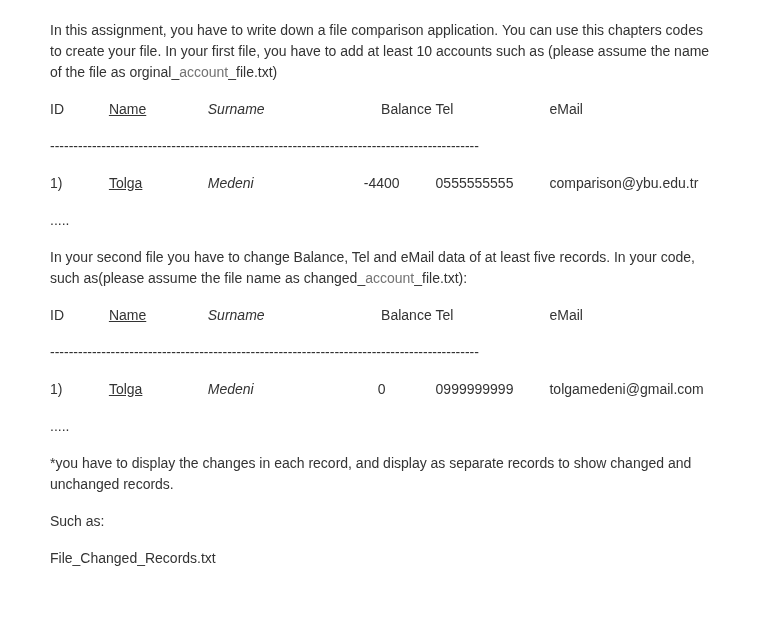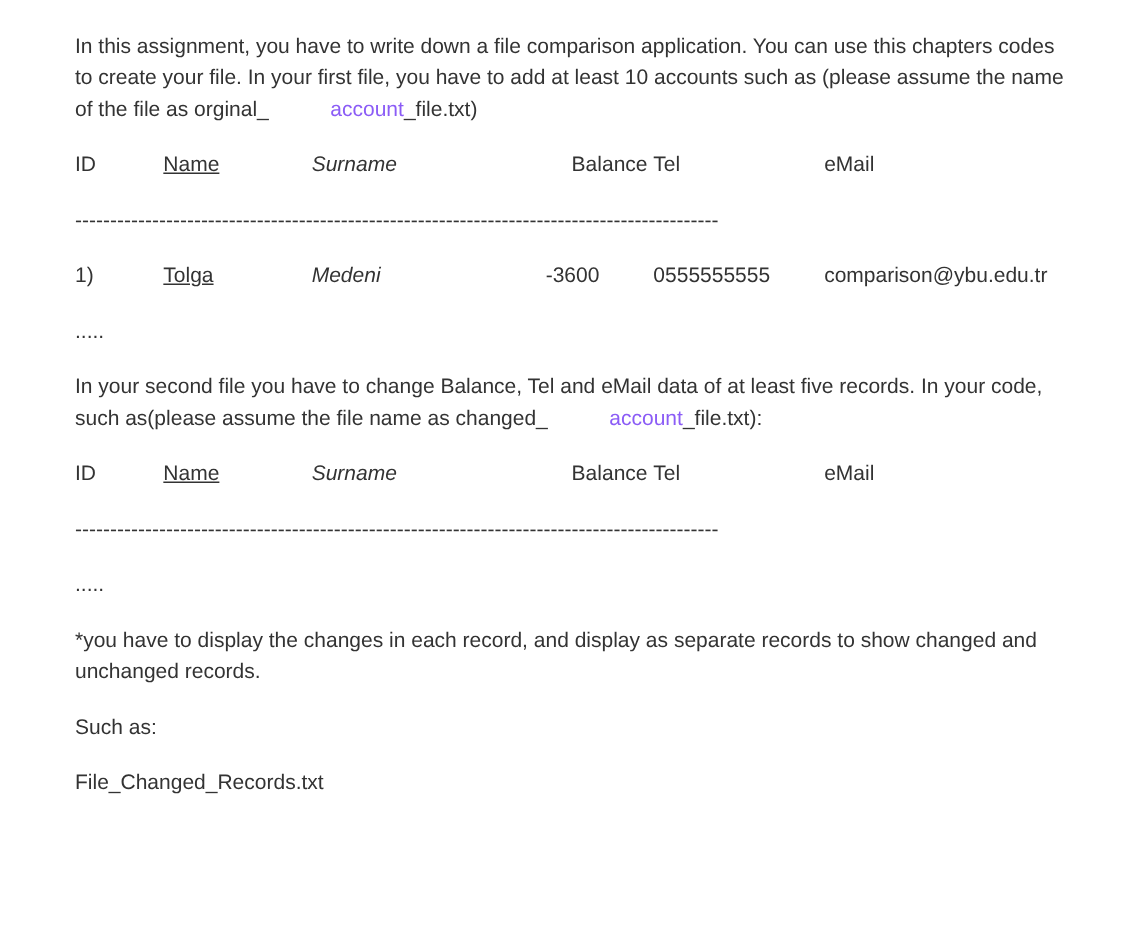--- a/index.html
+++ b/index.html
@@ -12,22 +12,21 @@
   .content {
     padding: 20px 50px 20px 50px;
     color: #333333;
     font-size: 14px;
     line-height: 1.5;
   }
   p {
     margin: 0 0 16px 0;
   }
   .link {
-    color: #8b5cf6;
-    margin-left: 41px;
+    color: #737373;
   }
   .table-row {
     margin: 0 0 16px 0;
     white-space: nowrap;
   }
   .col-id { display: inline-block; width: 55px; }
   .col-name { display: inline-block; width: 95px; text-decoration: underline; }
   .col-surname { display: inline-block; width: 120px; font-style: italic; }
   .col-balance { display: inline-block; width: 100px; text-align: right; }
   .col-balance-val { display: inline-block; width: 100px; text-align: center; }
@@ -55,21 +54,21 @@
     <span class="col-tel">Tel</span>
     <span class="col-email">eMail</span>
   </div>
 
   <div class="divider">--------------------------------------------------------------------------------------------</div>
 
   <div class="table-row">
     <span class="col-id">1)</span>
     <span class="col-name">Tolga</span>
     <span class="col-surname">Medeni</span>
-    <span class="col-balance-val">-3600</span>
+    <span class="col-balance-val">-4400</span>
     <span class="col-tel">0555555555</span>
     <span class="col-email">comparison@ybu.edu.tr</span>
   </div>
 
   <p>.....</p>
 
   <p>
     <span>In your second file you have to change Balance, Tel and eMail data of at least five records. In your code, such as(please assume the file name as changed_</span><span class="link">account</span><span>_file.txt):</span>
   </p>
 
@@ -77,20 +76,28 @@
     <span class="col-id">ID</span>
     <span class="col-name">Name</span>
     <span class="col-surname">Surname</span>
     <span class="col-balance">Balance</span>
     <span class="col-tel">Tel</span>
     <span class="col-email">eMail</span>
   </div>
 
   <div class="divider">--------------------------------------------------------------------------------------------</div>
 
+  <div class="table-row">
+    <span class="col-id">1)</span>
+    <span class="col-name">Tolga</span>
+    <span class="col-surname">Medeni</span>
+    <span class="col-balance-val">0</span>
+    <span class="col-tel">0999999999</span>
+    <span class="col-email">tolgamedeni@gmail.com</span>
+  </div>
 
   <p>.....</p>
 
   <p>*you have to display the changes in each record, and display as separate records to show changed and unchanged records.</p>
 
 
   <p>Such as:</p>
 
 
   <p>File_Changed_Records.txt</p>

